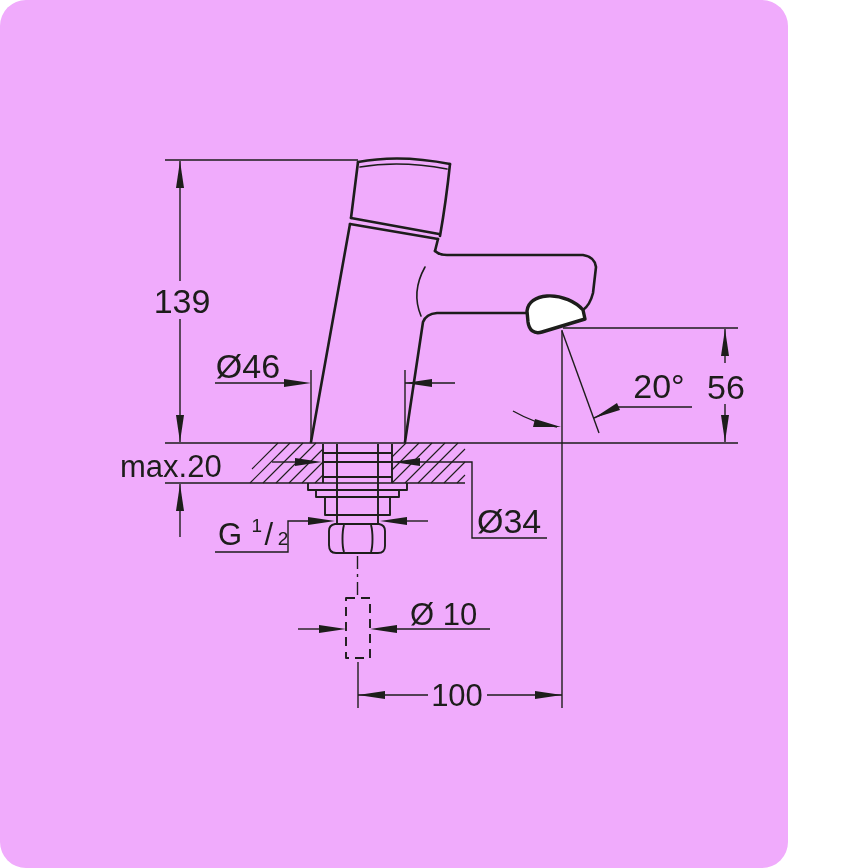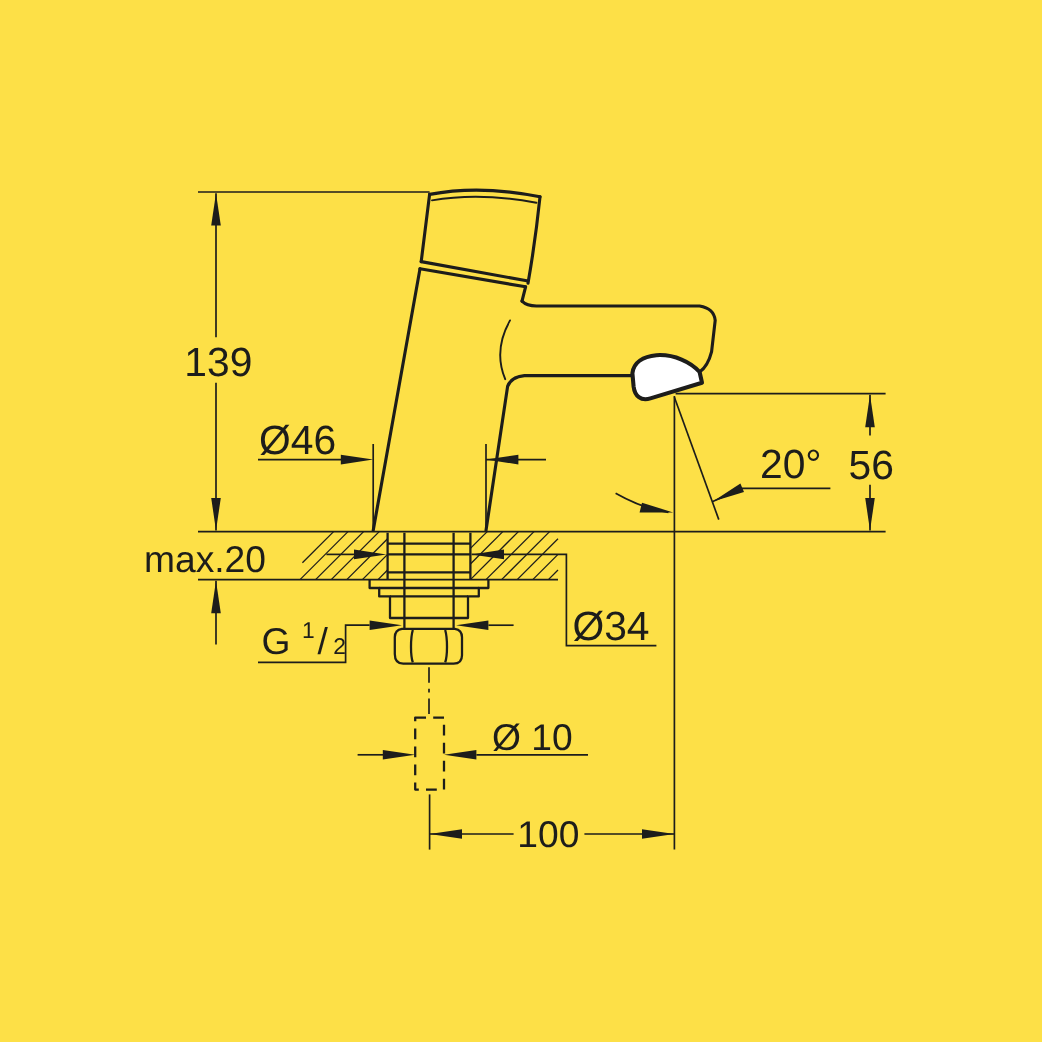--- a/index.html
+++ b/index.html
@@ -1,17 +1,17 @@
 <!DOCTYPE html>
 <html><head>
 <meta charset="utf-8">
 <style>
   html,body{margin:0;padding:0;background:#fff;}
-  #stage{position:relative;width:868px;height:868px;background:#fde047;overflow:hidden;
-         font-family:"Liberation Sans", sans-serif;}
+  #stage{position:relative;width:788px;height:868px;background:#f0abfc;overflow:hidden;
+         font-family:"Liberation Sans", sans-serif;border-radius:26px;}
   svg{position:absolute;left:0;top:0;}
   .ol   {fill:none;stroke:#1d1d1b;stroke-width:2.6;stroke-linecap:round;stroke-linejoin:round;}
   .olw  {fill:#ffffff;stroke:#1d1d1b;stroke-width:3.4;stroke-linejoin:round;}
   .ol2  {fill:none;stroke:#1d1d1b;stroke-width:1.6;stroke-linecap:round;}
   .hw   {fill:none;stroke:#1d1d1b;stroke-width:1.9;stroke-linejoin:round;}
   .dim  {fill:none;stroke:#1d1d1b;stroke-width:1.4;}
   .hatch{fill:none;stroke:#1d1d1b;stroke-width:1.1;}
   .ah   {fill:#1d1d1b;stroke:none;}
   text.lbl  {font-size:34px;fill:#1d1d1b;}
   text.lbl-m{font-size:31px;fill:#1d1d1b;}

